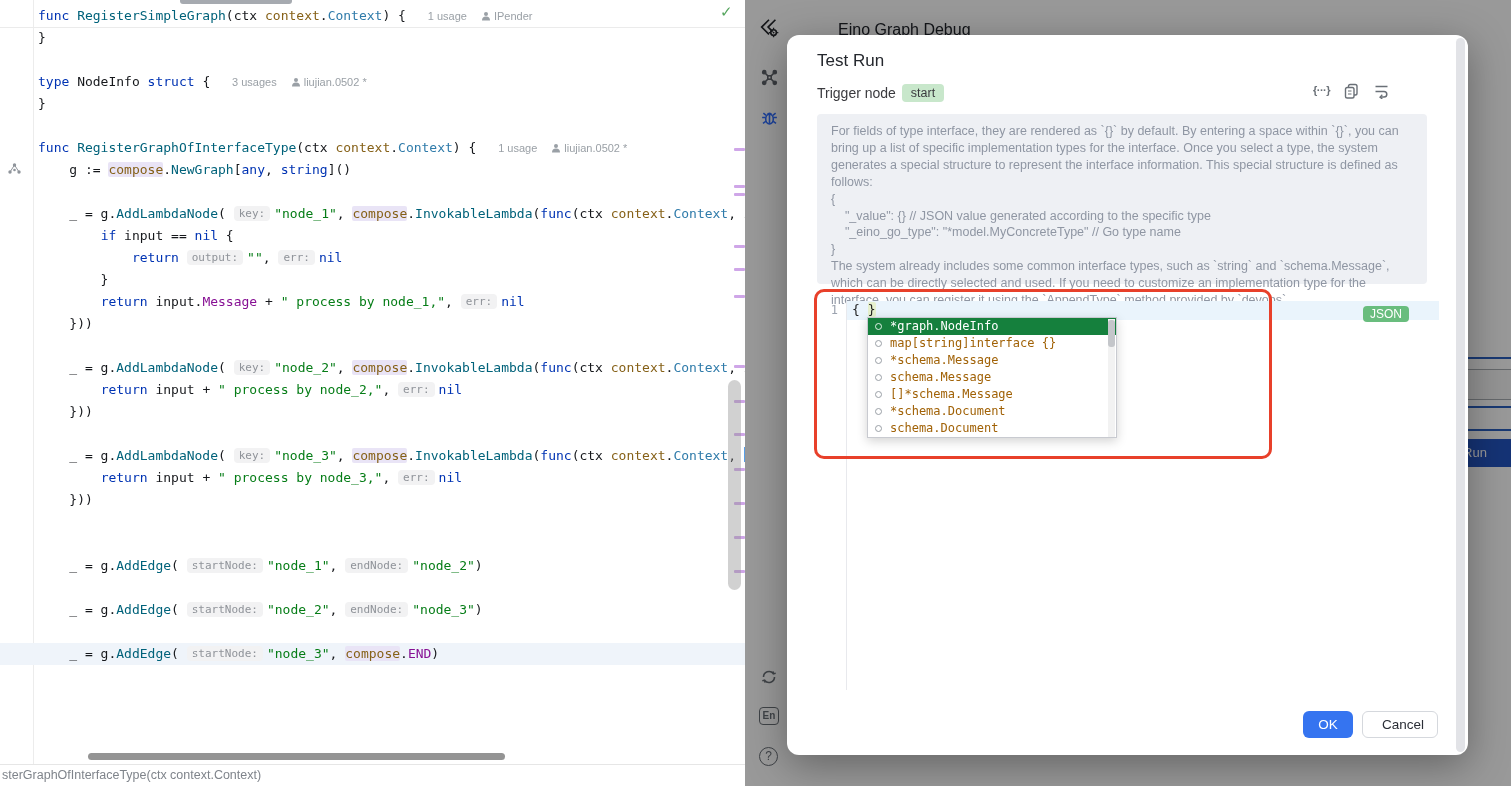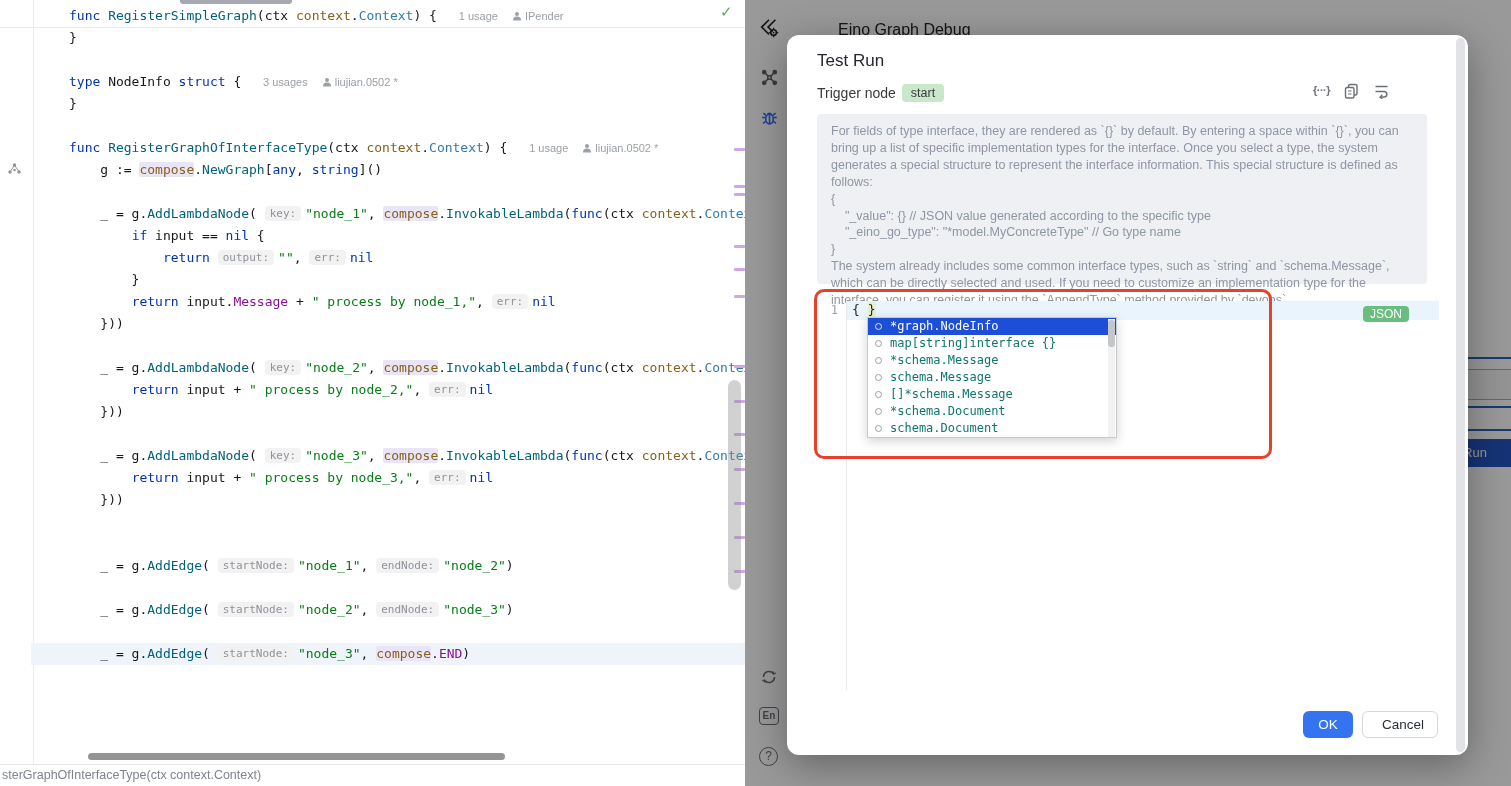--- a/index.html
+++ b/index.html
@@ -7,21 +7,21 @@
     font-family:"Liberation Sans", sans-serif; }
   .app { position:relative; width:1511px; height:786px; overflow:hidden; }
 
   
   .ide { position:absolute; left:0; top:0; width:745px; height:786px; background:#fff; overflow:hidden; }
   .ide .gutter-vline { position:absolute; left:33px; top:0; width:1px; height:764px; background:#ececec; }
   .ide .top-strip { position:absolute; left:180px; top:0; width:112px; height:4px; background:#a6aab0; border-radius:0 0 3px 3px; }
   .ide .sticky-sep { position:absolute; left:0; top:27px; width:745px; height:1px; background:#ebebeb; }
   .code-lines { position:absolute; left:0; top:5px; width:745px; }
   .code-line { position:relative; height:22px; line-height:22px; white-space:pre; overflow:hidden;
-    padding-left:38px; font-family:"DejaVu Sans Mono", monospace; font-size:13px; color:#16181c;margin-left:31px; }
+    padding-left:38px; font-family:"DejaVu Sans Mono", monospace; font-size:13px; color:#16181c; }
   .code-line.active { background:#eff4fa; }
   .tk-kw  { color:#0033b3; }
   .tk-fn  { color:#00627a; }
   .tk-typ { color:#2f7baa; }
   .tk-pkg { color:#866118; }
   .tk-pkgh{ color:#866118; background:#e9e4f6; border-radius:2px; }
   .tk-str { color:#067d17; }
   .tk-con { color:#871094; }
   .tk-fld { color:#871094; }
   .tk-pl  { color:#16181c; }
@@ -74,24 +74,24 @@
   .ed-gutter-line { position:absolute; left:59px; top:264px; width:1px; height:391px; background:#e8e9ed; }
   .ed-active-band { position:absolute; left:60px; top:266px; width:592px; height:19px; background:#eaf4fc; }
   .ed-code { position:absolute; left:65px; top:267px; font-family:"DejaVu Sans Mono", monospace;
     font-size:13px; color:#1f1f1f; z-index:2; }
   .ed-code .close-brace { margin-left:8px; background:#e6f0ce; border-radius:2px; }
   .json-badge { position:absolute; left:576px; top:271px; background:#69bd7e; color:#fff; font-size:12px;
     border-radius:4px; padding:1px 7px; z-index:2; }
   .ac-popup { position:absolute; left:80px; top:282px; width:250px; height:121px; background:#fff;
     border:1px solid #c8cad0; box-shadow:0 3px 10px rgba(0,0,0,.18); z-index:5; overflow:hidden; }
   .ac-item { position:relative; height:17px; line-height:17px; padding-left:22px; white-space:pre;
-    font-family:"DejaVu Sans Mono", monospace; font-size:12px; color:#0f766e; }
+    font-family:"DejaVu Sans Mono", monospace; font-size:12px; color:#a16207; }
   .ac-item .dot { position:absolute; left:7px; top:5px; width:7px; height:7px; border:1px solid #9aa0a6;
     border-radius:50%; }
-  .ac-item.sel { background:#1d4ed8; color:#fff; }
+  .ac-item.sel { background:#15803d; color:#fff; }
   .ac-item.sel .dot { border-color:rgba(255,255,255,.85); }
   .ac-scroll { position:absolute; right:1px; top:1px; width:7px; height:118px; background:#f2f2f2; }
   .ac-thumb { position:absolute; right:0; top:1px; width:7px; height:27px; background:#c4c6ca; border-radius:3px; }
   .btn-ok { position:absolute; left:516px; top:676px; width:50px; height:27px; background:#3574f0;
     border:none; border-radius:6px; color:#fff; font-size:13.5px; font-family:inherit; }
   .btn-cancel { position:absolute; left:575px; top:676px; width:76px; height:27px; background:#fff;
     border:1px solid #d5d8dd; border-radius:6px; color:#2a2e36; font-size:13.5px; font-family:inherit;padding-left:6px; }
   .modal-scroll { position:absolute; right:3px; top:3px; width:9px; height:714px; background:#e2e3e7; border-radius:5px; }
 </style>
 </head>

